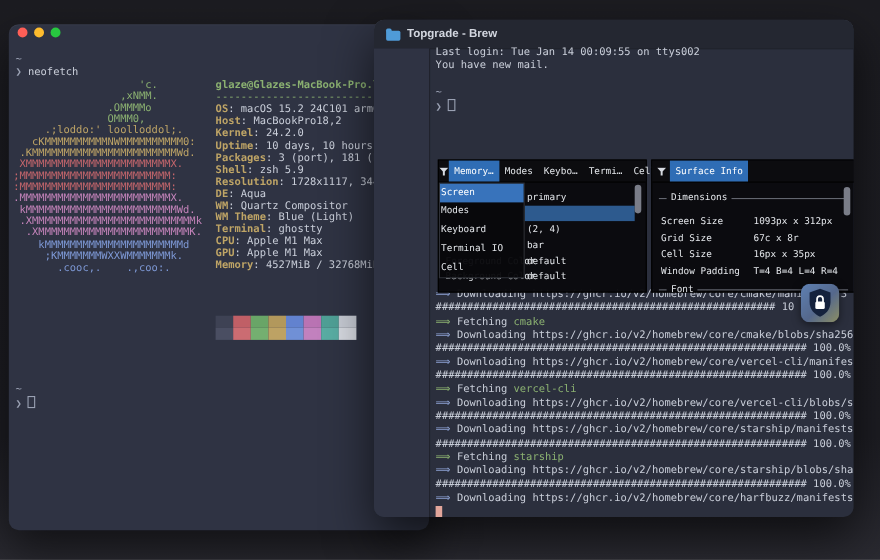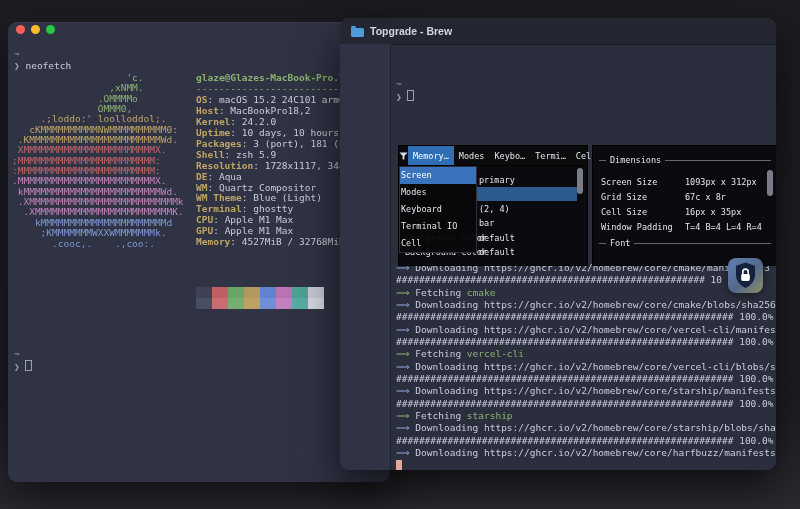--- a/index.html
+++ b/index.html
@@ -103,20 +103,21 @@
     </div>
   <pre class="t" id="prompt-bottom"><div style="color: rgb(154, 161, 179);">~</div><div><span style="color: rgb(154, 161, 179);">❯ </span><span class="cur-hollow"></span></div></pre>
 </div>
 
 <div class="win" id="win-right">
   <div id="titlebar">
     <span class="folder"></span>
     <span id="title-text">Topgrade - Brew</span>
   </div>
   <div id="left-cover"></div>
+  <pre class="t" id="rt-top"><div>Last login: Tue Jan 14 00:09:55 on ttys002</div><div>You have new mail.</div></pre>
   <pre class="t" id="rt-prompt"><div style="color: rgb(154, 161, 179);">~</div><div><span style="color: rgb(154, 161, 179);">❯ </span><span class="cur-hollow"></span></div></pre>
   <div id="brew">
       <div class="bl"><span style="color: rgb(141, 162, 212);">⟹ </span><span>Downloading https://ghcr.io/v2/homebrew/core/cmake/manifests/3</span></div>
       <div class="bl"><span>###################################################### 10</span></div>
       <div class="bl"><span style="color: rgb(139, 177, 113);">⟹ </span><span>Fetching </span><span style="color: rgb(139, 177, 113);">cmake</span></div>
       <div class="bl"><span style="color: rgb(141, 162, 212);">⟹ </span><span>Downloading https://ghcr.io/v2/homebrew/core/cmake/blobs/sha256</span></div>
       <div class="bl"><span>########################################################### 100.0%</span></div>
       <div class="bl"><span style="color: rgb(141, 162, 212);">⟹ </span><span>Downloading https://ghcr.io/v2/homebrew/core/vercel-cli/manifes</span></div>
       <div class="bl"><span>########################################################### 100.0%</span></div>
       <div class="bl"><span style="color: rgb(139, 177, 113);">⟹ </span><span>Fetching </span><span style="color: rgb(139, 177, 113);">vercel-cli</span></div>
@@ -158,20 +159,28 @@
     <div id="dropdown">
         <div class="dd-item sel">Screen</div>
         <div class="dd-item">Modes</div>
         <div class="dd-item">Keyboard</div>
         <div class="dd-item">Terminal IO</div>
         <div class="dd-item">Cell</div>
       </div>
   </div>
 
   <div class="panel" id="panel-surface">
+    <div class="tabrow">
+      <span class="funnel">
+        <svg width="9" height="8" viewBox="0 0 9 8">
+            <path d="M0.5 0.5 h8 l-3.1 3.4 v3.6 h-1.8 v-3.6 z" fill="#d7dbe2"></path>
+          </svg>
+      </span>
+      <span class="tab sel">Surface Info</span>
+    </div>
     <div id="surf-body" style="position:relative;">
         <div class="sec-head" style="top: 9px;">
           <span class="ln a"></span>
           <span>Dimensions</span>
           <span class="ln b"></span>
         </div>
         <div class="inspect-row" style="left: 8px; top: 29px;">Screen Size</div>
         <div class="inspect-row" style="left: 92px; top: 29px;">1093px x 312px</div>
         <div class="inspect-row" style="left: 8px; top: 44px;">Grid Size</div>
         <div class="inspect-row" style="left: 92px; top: 44px;">67c x 8r</div>

